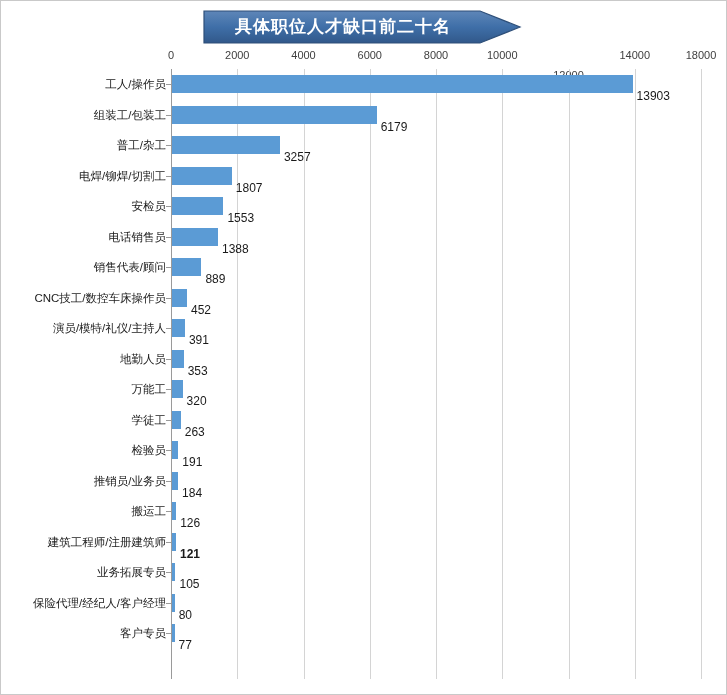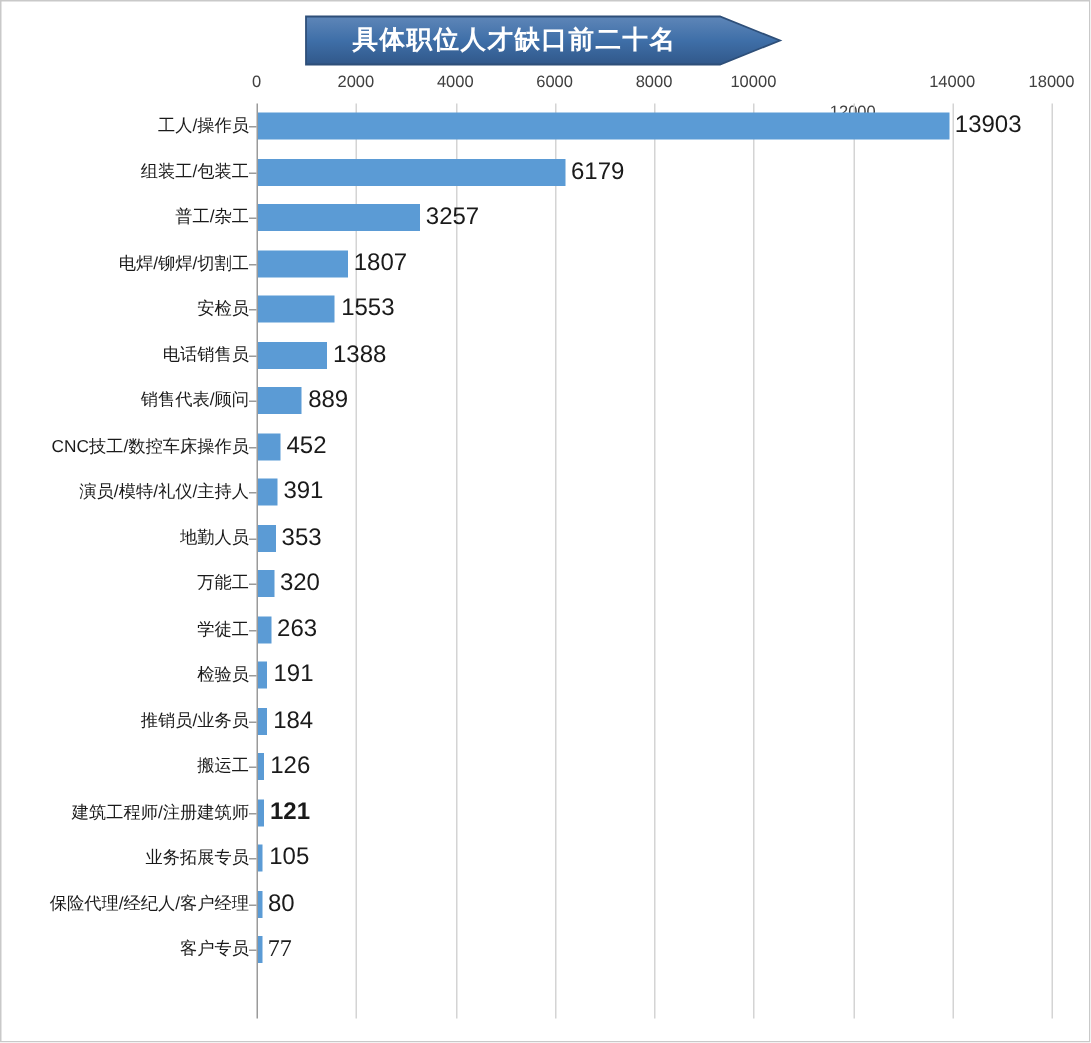--- a/index.html
+++ b/index.html
@@ -129,24 +129,24 @@
   }
   .bar {
     position: absolute;
     left: 171px;
     top: 6px;
     height: 18px;
     background: #5b9bd5;
   }
   .bar-value {
     position: absolute;
-    top: 0;
+    top: 12px;
     height: 30.5px;
     line-height: 30.5px;
-    font-size: 16px;
+    font-size: 12px;
     color: #1a1a1a;
     white-space: nowrap;
   }
 </style>
 </head>
 <body>
 
 <div id="chart-root">
 
   <div class="title-banner">
@@ -295,18 +295,18 @@
         <div class="row">
           <div class="row-label">保险代理/经纪人/客户经理</div>
           <div class="tickmark"></div>
           <div class="bar" title="保险代理/经纪人/客户经理: 80" style="width: 2.65px; background: rgb(91, 155, 213);"></div>
           <div class="bar-value" style="left: 177.65px;">80</div>
         </div>
         <div class="row">
           <div class="row-label">客户专员</div>
           <div class="tickmark"></div>
           <div class="bar" title="客户专员: 77" style="width: 2.55063px; background: rgb(91, 155, 213);"></div>
-          <div class="bar-value" style="left: 177.551px; font-family: Liberation Serif, serif;">77</div>
+          <div class="bar-value" style="left: 177.551px;">77</div>
         </div>
       </div>
 
   </div>
 </div>
 
 </body></html>

